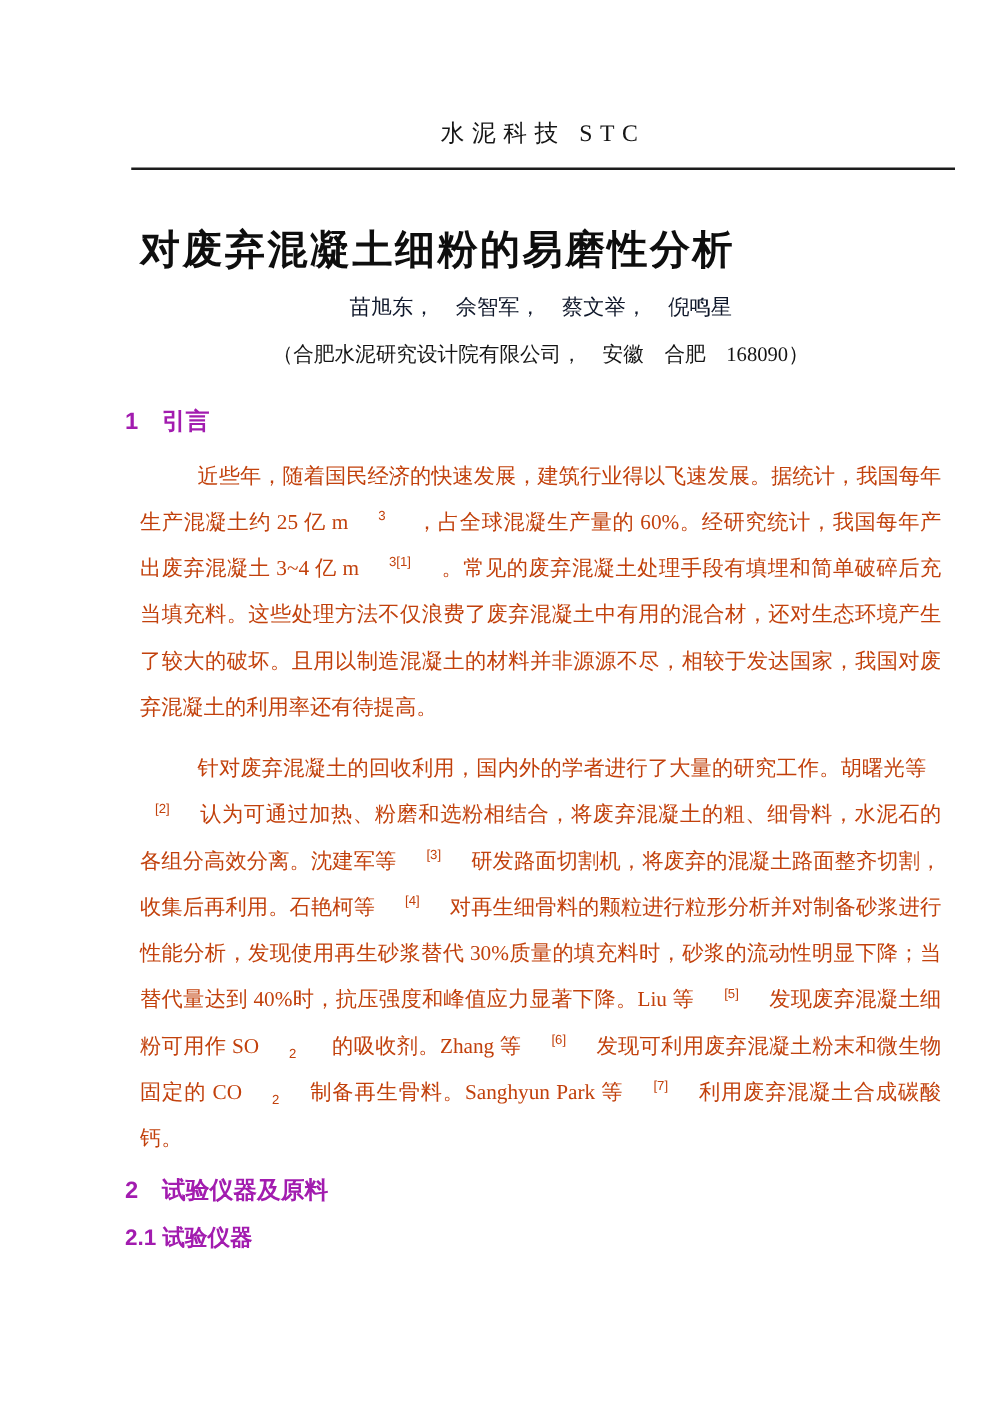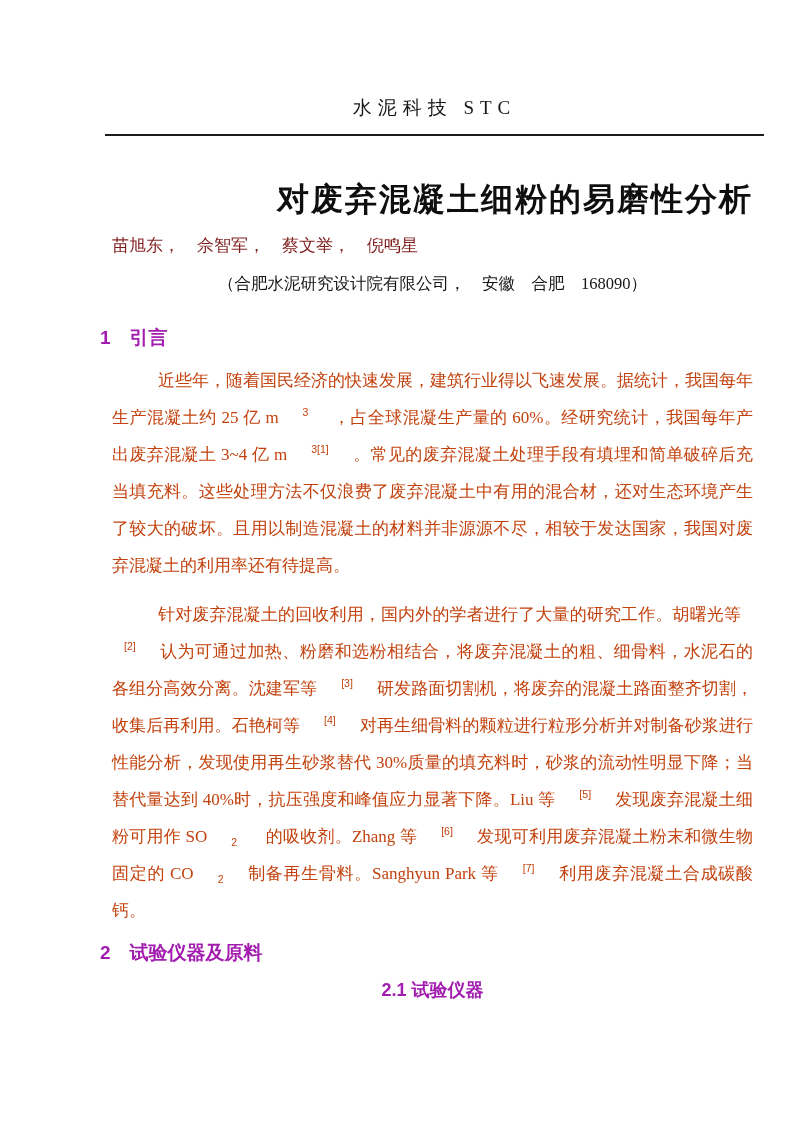--- a/index.html
+++ b/index.html
@@ -29,53 +29,53 @@
   }
   .header-rule {
     margin-top: 15px;
     height: 2px;
     background: #1c1c1c;
   }
   
   .article { margin: 0 64px; }
   .article-title {
     margin-top: 41px;
-    text-align: right;
+    text-align: left;
     font-family: "Liberation Sans", sans-serif;
     font-weight: 700;
     font-size: 32px;
     line-height: 44px;
     letter-spacing: 2px;
     color: #0e0e0e;
   }
   .authors {
     margin-top: 10px;
+    text-align: center;
     font-size: 17px;
     line-height: 26px;
-    color: #7f1d1d;
+    color: #0f172a;
   }
   .affiliation {
     text-align: center;
     font-size: 16.5px;
     line-height: 26px;
     color: #141414;
   }
   .sec-heading {
     font-family: "Liberation Sans", sans-serif;
     font-weight: 700;
     font-size: 19px;
     line-height: 24px;
     color: #a21caf;
   }
   .sec-heading.level-1 { margin: 29px 0 9px 0; }
   .sec-heading.level-1.later { margin: 11px 0 0 0; }
   .sec-heading.level-2 {
     font-size: 18px;
     margin: 13px 0 0 0;
-    text-align: center;
   }
   .body-par {
     font-size: 17px;
     line-height: 37px;
     text-align: justify;
     text-indent: 2em;
     color: #c2410c;
   }
   .body-par sup, .body-par sub {
     font-size: 0.62em;

